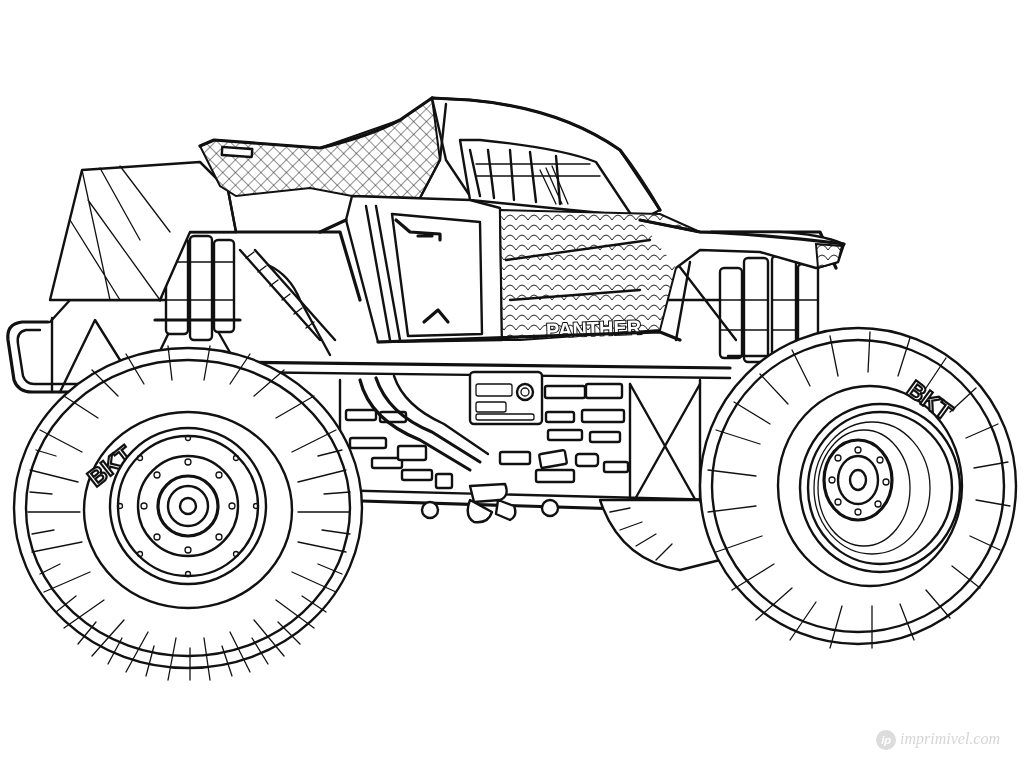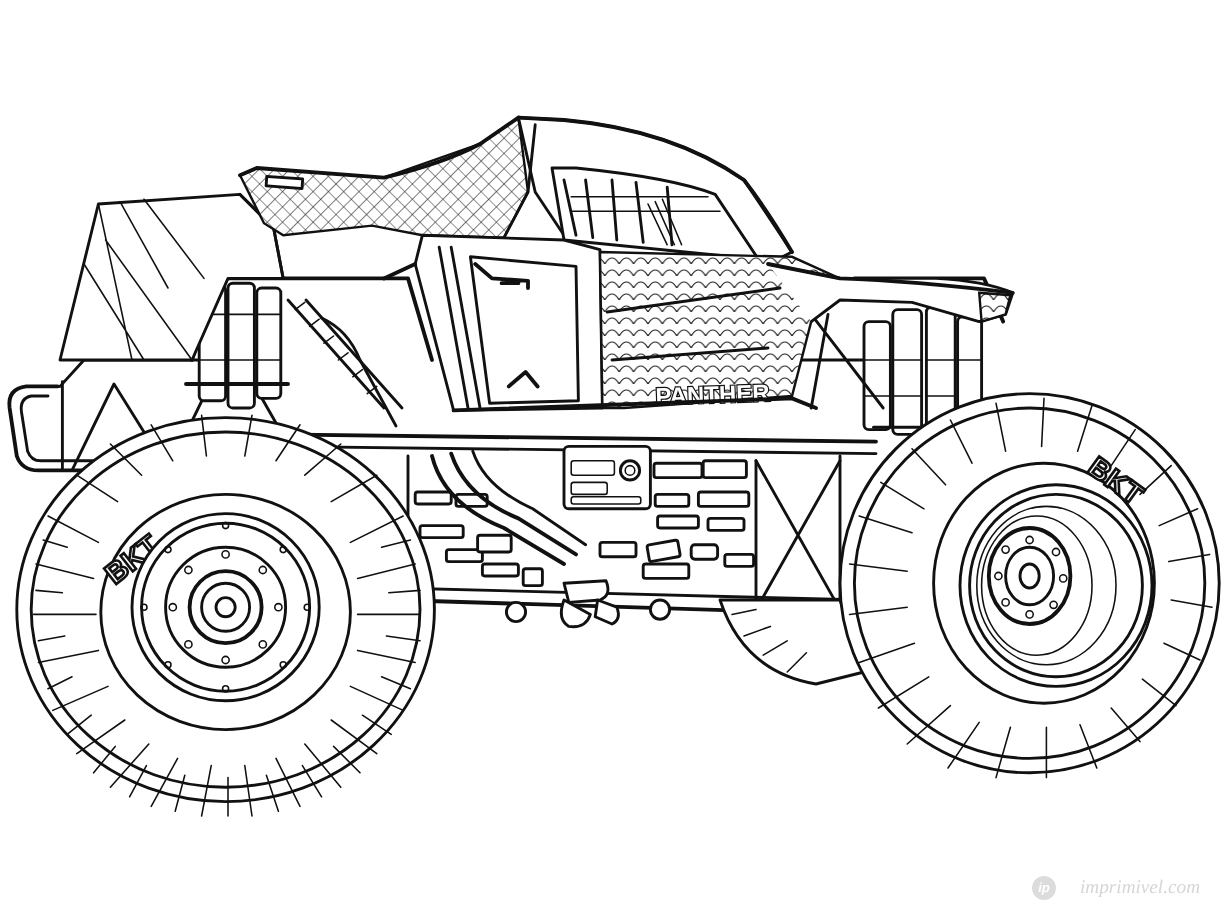--- a/index.html
+++ b/index.html
@@ -6,21 +6,21 @@
     body { width: 1024px; height: 768px; overflow: hidden; position: relative; font-family: "Liberation Sans", sans-serif; }
     #canvas { position: absolute; left: 0; top: 0; width: 1024px; height: 768px; }
     .ink { fill: none; stroke: #111; stroke-width: 2.4; stroke-linecap: round; stroke-linejoin: round; }
     .ink-thin { fill: none; stroke: #111; stroke-width: 1.3; stroke-linecap: round; stroke-linejoin: round; }
     .ink-bold { fill: none; stroke: #111; stroke-width: 3.2; stroke-linecap: round; stroke-linejoin: round; }
     .paper { fill: #fff; stroke: #111; stroke-width: 2.4; stroke-linejoin: round; }
     .hatch { fill: url(#diamond); stroke: #111; stroke-width: 2; }
     .scales { fill: url(#scale); stroke: #111; stroke-width: 2; }
     .label-text { font-family: "Liberation Sans", sans-serif; font-weight: 900; fill: #fff; stroke: #111; stroke-width: 2; paint-order: stroke; }
     .tire-text { font-family: "Liberation Sans", sans-serif; font-weight: 900; fill: #fff; stroke: #111; stroke-width: 2.2; }
-    #watermark { position: absolute; right: 24px; bottom: 18px; display: flex; align-items: center; gap: 20px; color: #d6d6d6; font-style: italic; font-size: 16px; font-family: "Liberation Serif", serif; }
+    #watermark { position: absolute; right: 24px; bottom: 18px; display: flex; align-items: flex-start; gap: 4px; color: #d6d6d6; font-style: italic; font-size: 16px; font-family: "Liberation Serif", serif; }
     #watermark .logo { width: 20px; height: 20px; border-radius: 50%; background: #dcdcdc; color: #fff; font-size: 11px; font-weight: bold; display: flex; align-items: center; justify-content: center; font-family: "Liberation Sans", sans-serif; font-style: italic; }
   </style>
 </head>
 <body>
 
 <svg id="canvas" viewBox="0 0 1024 768" xmlns="http://www.w3.org/2000/svg">
   <defs>
     <pattern id="diamond" width="9" height="9" patternUnits="userSpaceOnUse" patternTransform="rotate(45)">
       <rect width="9" height="9" fill="#fff"></rect>
       <path d="M0 0 L0 9 M0 0 L9 0" stroke="#222" stroke-width="1"></path>

